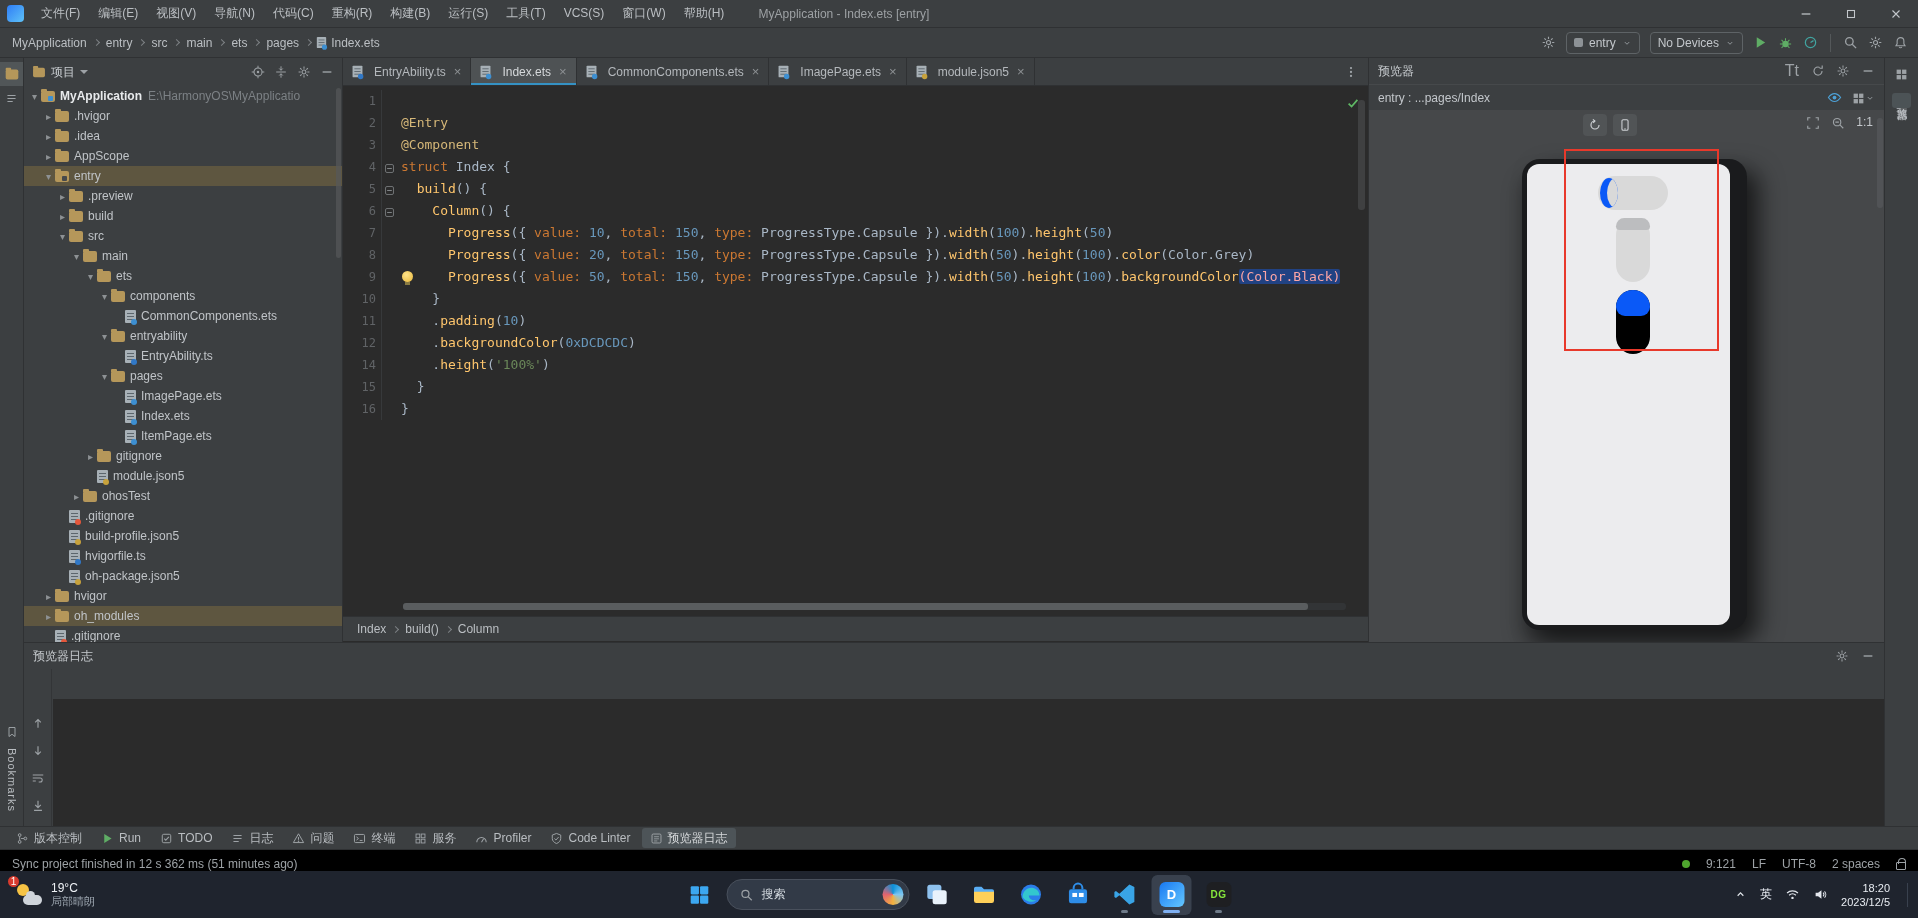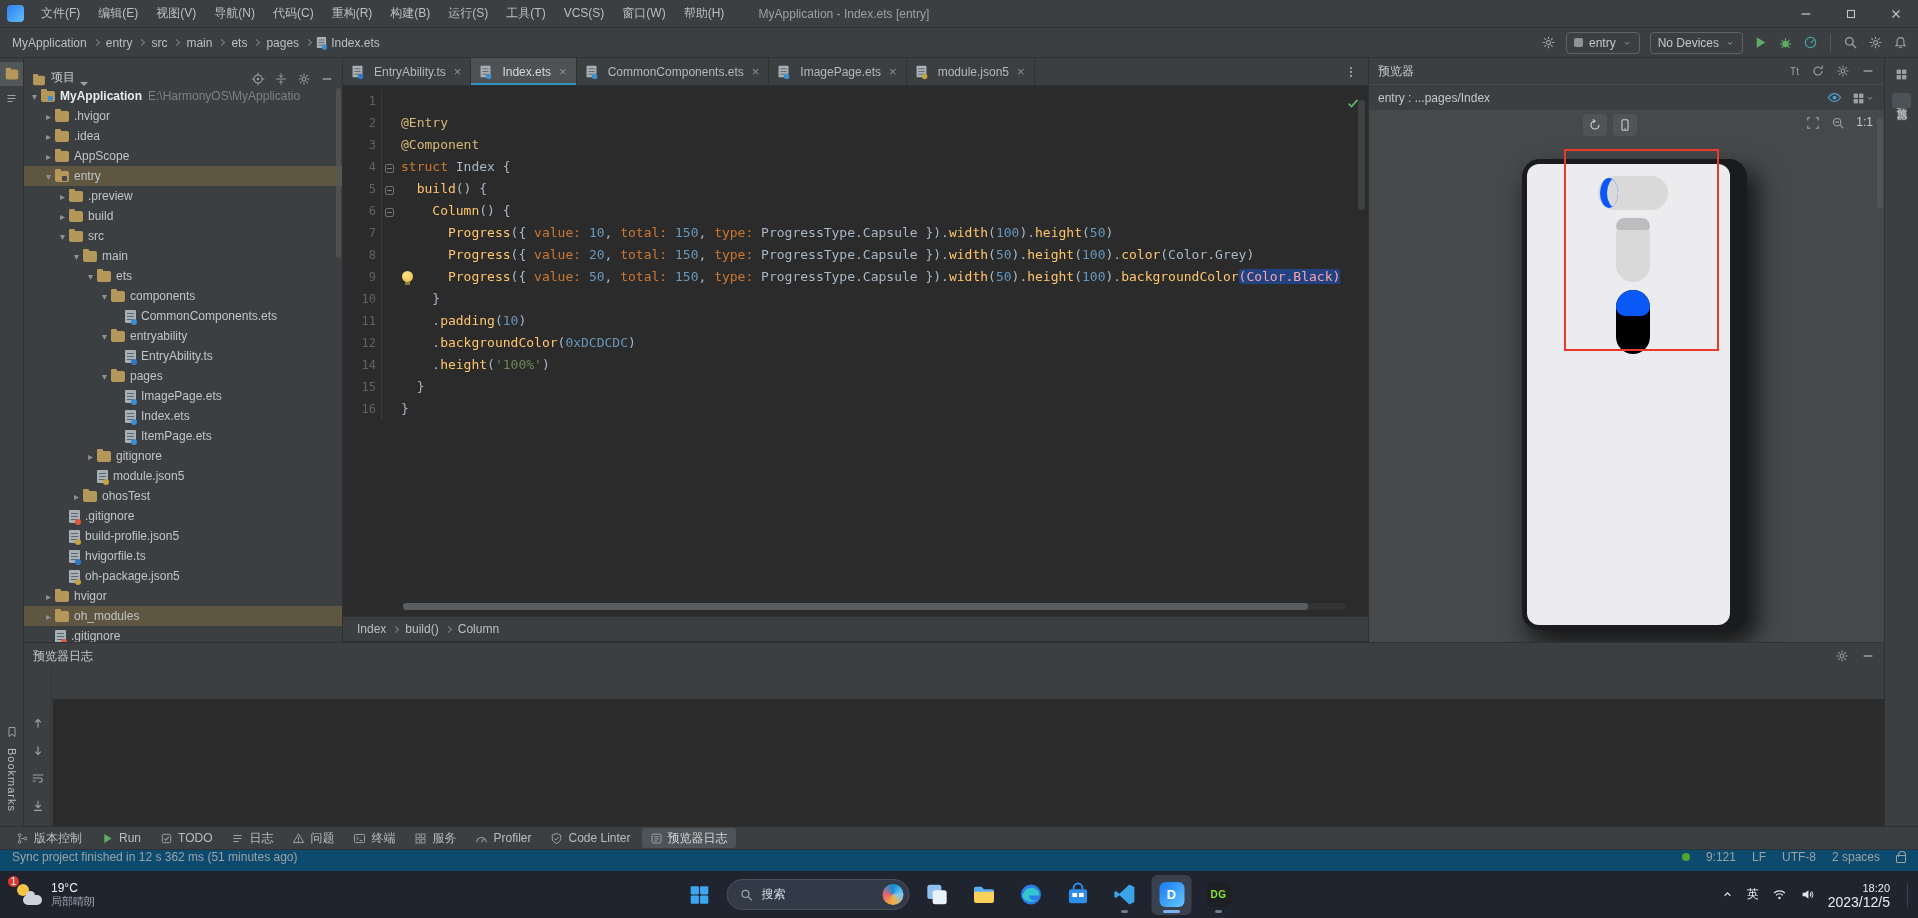--- a/index.html
+++ b/index.html
@@ -28,21 +28,21 @@
   
   #leftstrip{position:absolute;left:0;top:58px;width:24px;height:768px;background:#3c3f41;border-right:1px solid #2f3133}
   #rightstrip{position:absolute;left:1884px;top:58px;width:34px;height:768px;background:#3c3f41;border-left:1px solid #2f3133}
   .vtab{writing-mode:vertical-rl;color:#b9bdc1;font-size:11px;letter-spacing:1px;padding:6px 2px;border-radius:3px}
   .vtab.active{background:#4c5356}
   .strip-ico{display:flex;justify-content:center;padding:6px 0}
   .strip-ico.active{background:#515658}
 
   
   #project{position:absolute;left:24px;top:58px;width:319px;height:584px;background:#3c3f41;border-right:1px solid #2f3133;overflow:hidden}
-  .p-head{height:28px;display:flex;align-items:flex-end;padding:0 8px;gap:5px}
+  .p-head{height:28px;display:flex;align-items:center;padding:0 8px;gap:5px}
   .p-title{color:#c7cbcf}
   .p-head .spacer{flex:1}
   .caret-dn{width:0;height:0;border-left:4px solid transparent;border-right:4px solid transparent;border-top:4px solid #9da2a6}
   #tree{position:relative;font-size:12px;color:#c0c4c8}
   .trow{height:20px;display:flex;align-items:center;white-space:nowrap;cursor:default}
   .trow.hl{background:#5e5640}
   .chev{width:13px;flex:none;color:#8d9194;font-size:10px;text-align:center}
   .tico{flex:none;margin-right:5px;position:relative}
   .fol{width:14px;height:11px;background:#b5975a;border-radius:2px;position:relative;margin-top:1px}
   .fol:before{content:'';position:absolute;left:0;top:-2px;width:6px;height:3px;background:#b5975a;border-radius:1px 1px 0 0}
@@ -80,21 +80,21 @@
   #insp-ok{position:absolute;right:8px;top:5px}
   #hscroll{position:absolute;left:60px;right:22px;bottom:6px;height:7px;background:#323436;border-radius:3px}
   #hscroll .thumb{position:absolute;left:0;top:0;height:7px;width:96%;background:#5a5d5f;border-radius:3px}
   #vscroll{position:absolute;right:3px;top:14px;width:7px;height:110px;background:#4c4e50;border-radius:3px;opacity:.6}
   #ecrumbs{height:25px;background:#3c3f41;border-top:1px solid #2f3133;display:flex;align-items:center;padding:0 12px;color:#b4b8bc}
 
   
   #previewer{position:absolute;left:1368px;top:58px;width:516px;height:584px;background:#3c3f41;border-left:1px solid #2f3133}
   .pv-head{height:26px;display:flex;align-items:center;padding:0 9px;gap:12px;color:#c7cbcf}
   .pv-head .spacer,.pv-sub .spacer{flex:1}
-  .pv-tt{color:#9da2a6;font-size:10px}
+  .pv-tt{color:#9da2a6;font-size:16px}
   .pv-sub{height:26px;display:flex;align-items:center;padding:0 9px;gap:24px;border-top:1px solid #46494b;color:#c3c7cb}
   #pv-body{position:absolute;left:0;top:52px;width:516px;height:532px;background:#46484a;overflow:hidden}
   .pv-tools-right{position:absolute;top:5px;right:12px;display:flex;align-items:center;gap:11px;color:#c3c7cb}
   .pv-tools-center{position:absolute;top:4px;left:214px;display:flex;gap:6px}
   .pv-btn{width:24px;height:22px;background:#515456;border-radius:4px;display:flex;align-items:center;justify-content:center}
   #phone{position:absolute;left:153px;top:49px;width:225px;height:471px}
   #phone-body{position:absolute;inset:0;background:#1a1b1d;border-radius:18px;box-shadow:14px 10px 22px rgba(0,0,0,.5),0 16px 20px rgba(0,0,0,.35)}
   #phone-screen{position:absolute;left:5px;top:5px;bottom:5px;right:17px;background:#ececee;border-radius:12px;overflow:hidden}
   .cap{position:absolute;border-radius:999px}
   #cap1{left:71px;top:12px;width:70px;height:34px;background:#d9d9d9}
@@ -117,21 +117,21 @@
   .search-box input{flex:1;background:transparent;border:none;outline:none;color:#d0d4d8;font-size:12px}
   .cb{width:13px;height:13px;border:1px solid #6e7478;border-radius:3px;background:#43474a}
   #log-body{position:absolute;left:29px;top:56px;right:0;bottom:0;background:#2b2b2b}
 
   
   #twbar{position:absolute;left:0;top:826px;width:1918px;height:23px;background:#3c3f41;border-top:1px solid #2f3133;display:flex;align-items:center;padding-left:8px;gap:3px}
   .tw-item{display:flex;align-items:center;gap:5px;padding:0 8px;height:20px;color:#b9bdc1;border-radius:3px}
   .tw-item.active{background:#4d5458;color:#d6d9db}
 
   
-  #statusbar{position:absolute;left:0;top:849px;width:1918px;height:22px;background:#0c4a6e;border-top:1px solid #2f3133;display:flex;align-items:flex-start;padding:0 12px;color:#9da2a6}
+  #statusbar{position:absolute;left:0;top:849px;width:1918px;height:22px;background:#000000;border-top:1px solid #2f3133;display:flex;align-items:flex-end;padding:0 12px;color:#9da2a6}
   #status-right{margin-left:auto;display:flex;align-items:center;gap:16px}
   .gdot{width:8px;height:8px;border-radius:50%;background:#4fa52e}
 
   
   #taskbar{position:absolute;left:0;top:871px;width:1918px;height:47px;background:#1f242e;display:flex;align-items:center}
   #tb-weather{display:flex;align-items:center;gap:9px;padding:0 16px;height:100%;position:relative}
   .wbadge{position:absolute;left:6px;top:3px;min-width:15px;height:15px;border-radius:8px;background:#d83b2e;color:#fff;font-size:10px;display:flex;align-items:center;justify-content:center;border:2px solid #1f242e}
   .wicon{position:relative;width:26px;height:24px}
   .wicon .sun{position:absolute;left:1px;top:1px;width:12px;height:12px;border-radius:50%;background:#f6c344}
   .wicon .cloud{position:absolute;right:0;bottom:2px;width:19px;height:10px;border-radius:6px;background:#cfd4da}
@@ -144,21 +144,21 @@
   .runline{position:absolute;bottom:2px;left:50%;transform:translateX(-50%);width:7px;height:3px;border-radius:2px;background:#6f7b89}
   .tb-btn.active .runline{width:17px;background:#7fb0f2}
   #tb-search{height:31px;width:183px;border-radius:16px;background:#323a47;border:1px solid #49505c;display:flex;align-items:center;gap:8px;padding:0 5px 0 12px;color:#d3d9df}
   .bing{margin-left:auto;width:21px;height:21px;border-radius:50%;background:conic-gradient(#0b90d8,#7ec6f2,#f3b23e,#e2636f,#0b90d8)}
   .ai{width:25px;height:25px;border-radius:6px;display:flex;align-items:center;justify-content:center}
   .ai.deveco{background:linear-gradient(135deg,#1878f2,#64c8ff);color:#fff;font-weight:bold;font-size:13px}
   .ai.dg{background:#1e1f22;color:#86e63c;font-weight:bold;font-size:10px;letter-spacing:.5px}
   #tb-right{margin-left:auto;display:flex;align-items:center;gap:13px;padding-right:10px;height:100%}
   .ime{color:#e8ecf2;font-size:12px}
   .clock{text-align:right;color:#e8ecf2;font-size:11px;line-height:14px}
-  .clock .d{font-size:14px}
+  .clock .d{font-size:11px}
   .tb-edge-sep{width:1px;height:24px;background:#39414e;margin-left:4px}
   .lockico{width:10px;height:8px;border:1px solid #9da2a6;border-radius:1px;position:relative;margin-top:4px}
   .lockico:before{content:'';position:absolute;left:1px;top:-5px;width:6px;height:5px;border:1px solid #9da2a6;border-bottom:none;border-radius:4px 4px 0 0}
 </style>
 </head>
 <body>
 
 <div id="titlebar">
   <div class="logo"></div>
   <div id="menus" class="row">

